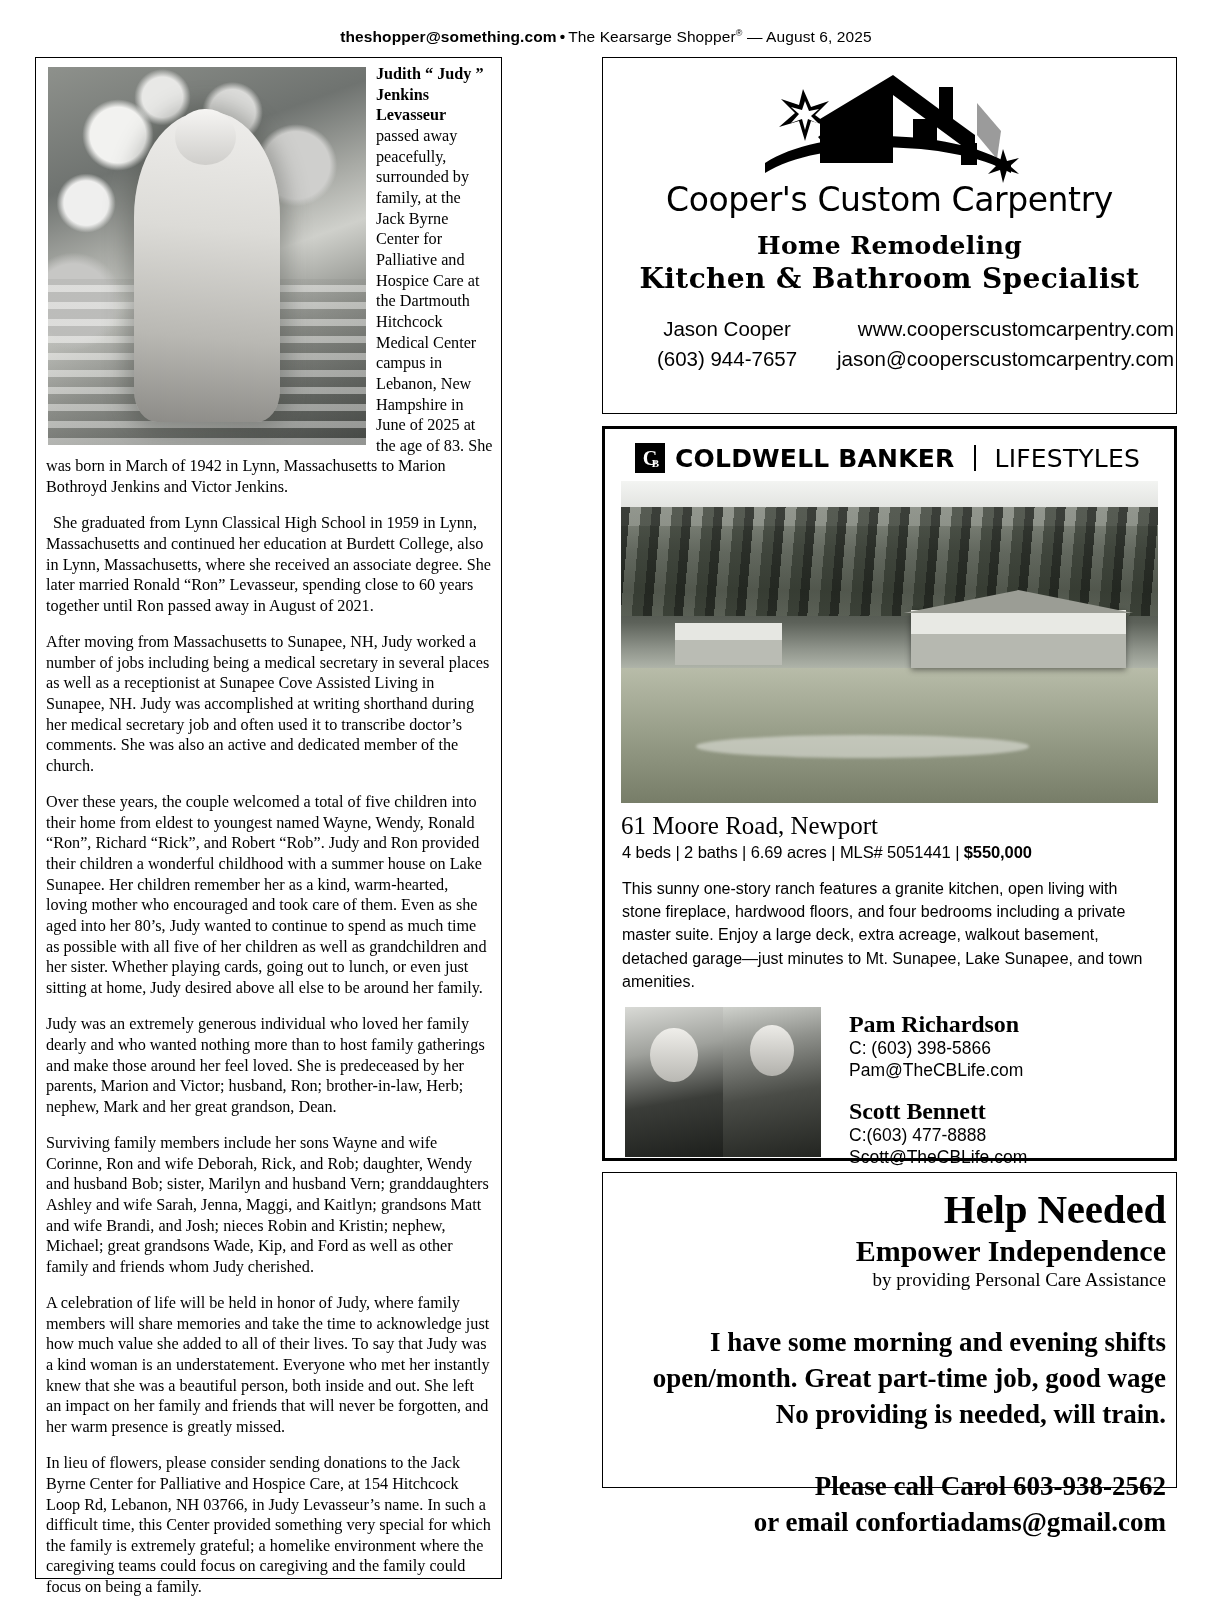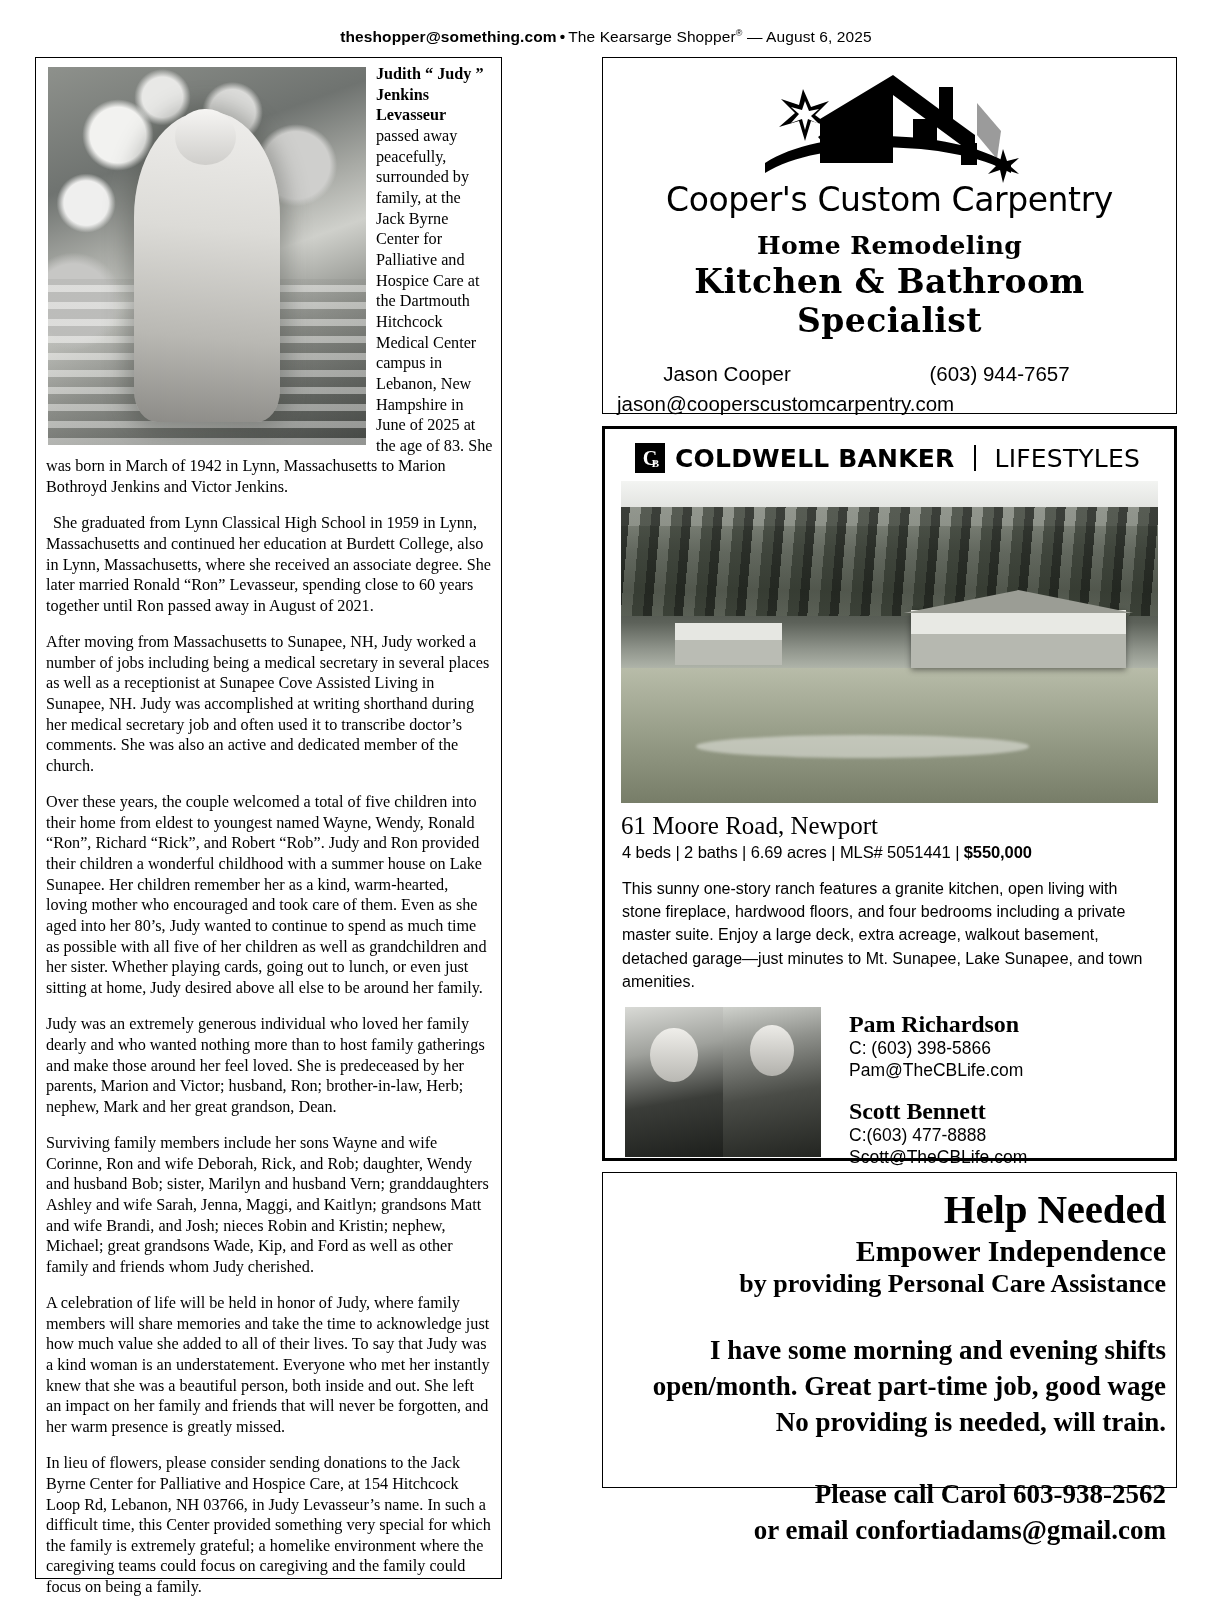--- a/index.html
+++ b/index.html
@@ -111,21 +111,21 @@
     font-size: 33px;
     letter-spacing: -0.4px;
     margin-top: -4px;
   }
   .cc-script1, .cc-script2 {
     font-family: "DejaVu Serif", serif;
     font-weight: bold;
     letter-spacing: 0.4px;
   }
   .cc-script1 { font-size: 25px; margin-top: 12px; }
-  .cc-script2 { font-size: 33px; margin-top: 2px; }
+  .cc-script2 { font-size: 28px; margin-top: 2px; }
   .cc-contact {
     font-family: "Liberation Sans", sans-serif;
     font-size: 20.5px;
     margin-top: 22px;
     display: grid;
     grid-template-columns: 220px 1fr;
     row-gap: 6px;
     text-align: left;
   }
   .cc-contact .c1 { text-align: center; }
@@ -278,22 +278,22 @@
   }
   .hn-sub1 {
     font-family: "Liberation Serif", serif;
     font-weight: bold;
     font-size: 30px;
     line-height: 1.18;
     margin-top: 2px;
   }
   .hn-sub2 {
     font-family: "Liberation Serif", serif;
-    font-weight: bold;
-    font-size: 26px;
+    font-weight: normal;
+    font-size: 19px;
     line-height: 1.18;
   }
   .hn-body {
     font-family: "Liberation Serif", serif;
     font-weight: bold;
     font-size: 27px;
     line-height: 1.33;
     margin-top: 34px;
   }
   .hn-call {
@@ -354,20 +354,21 @@
         <g fill="#000">
           <path d="M278 82 L282 94 L294 91 L285 99 L294 107 L282 103 L278 116 L275 103 L263 107 L271 99 L263 91 L275 94 Z"></path>
         </g>
       </svg>
     </div>
     <div class="cc-name">Cooper's Custom Carpentry</div>
     <div class="cc-script1">Home Remodeling</div>
     <div class="cc-script2">Kitchen &amp; Bathroom Specialist</div>
     <div class="cc-contact">
       <div class="c1">Jason Cooper</div>
+      <div class="c2">www.cooperscustomcarpentry.com</div>
       <div class="c1">(603) 944-7657</div>
       <div class="c2">jason@cooperscustomcarpentry.com</div>
     </div>
   </div>
 
   <div class="ad-cb">
     <div class="cb-head">
       <div class="cb-mark">
         <span>C</span>
           <span class="cb-b">B</span>

